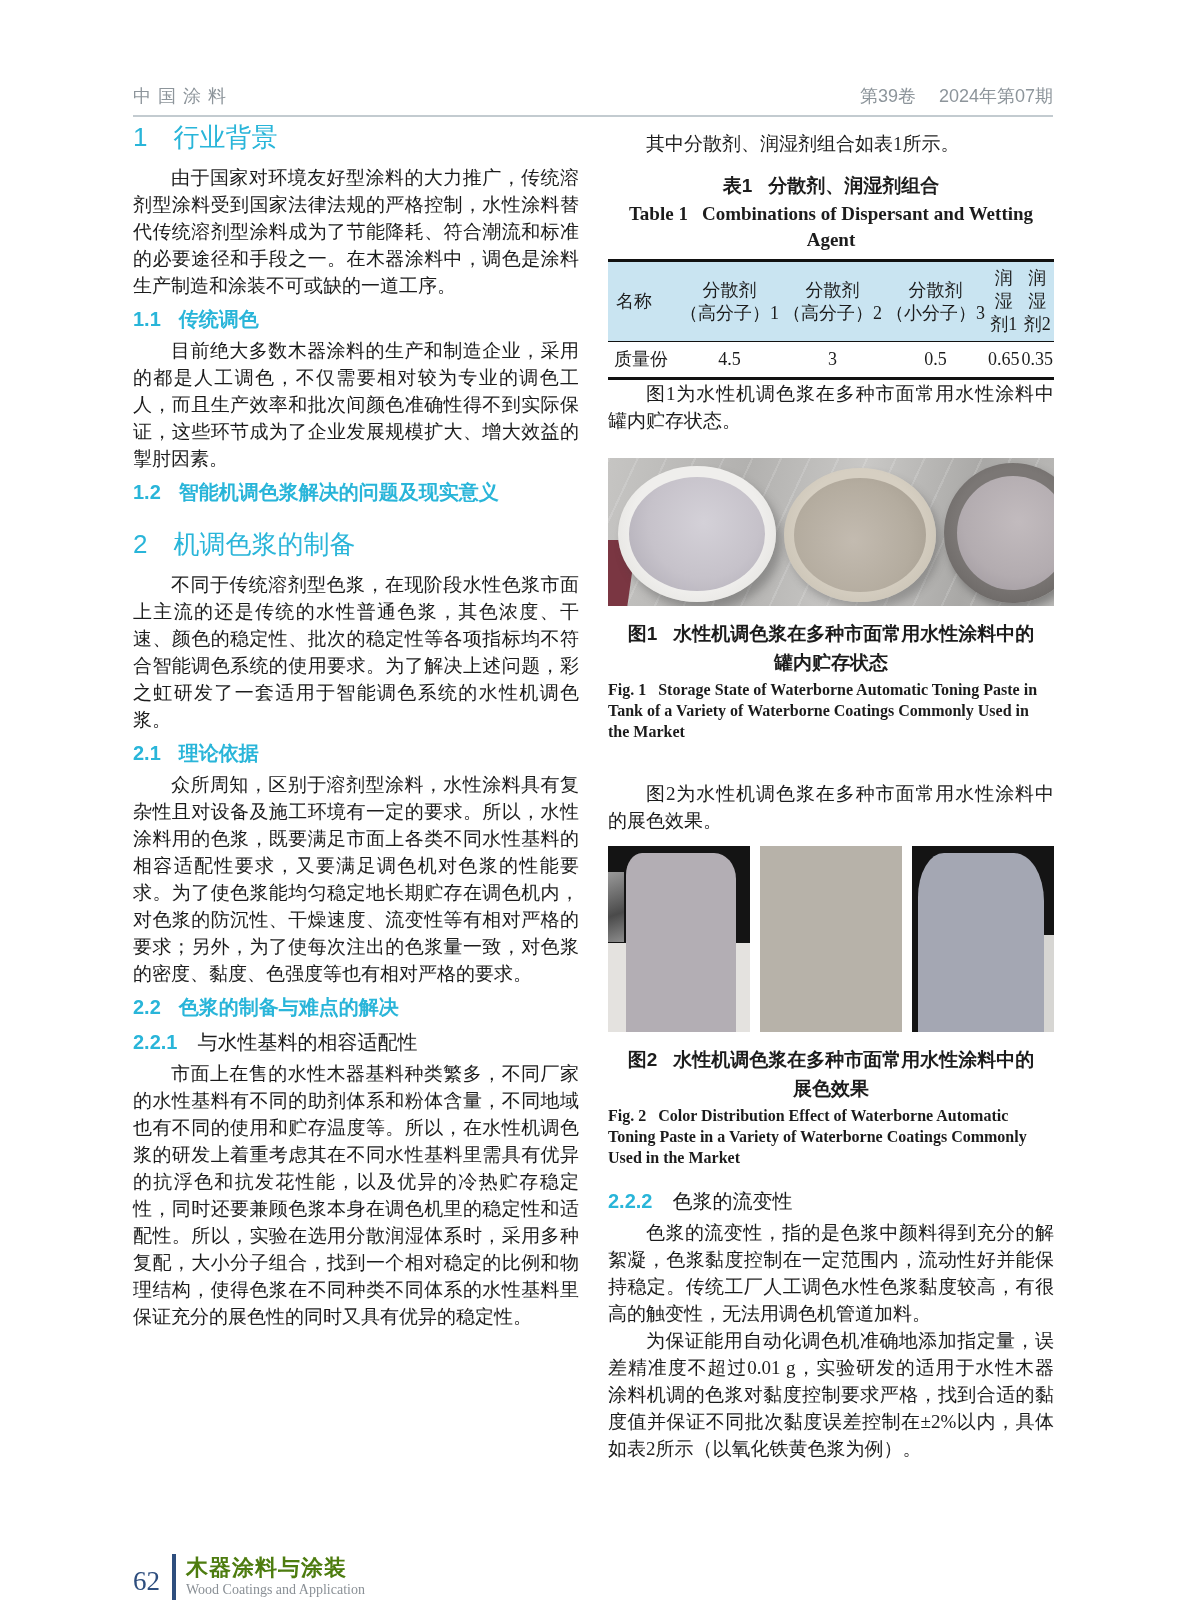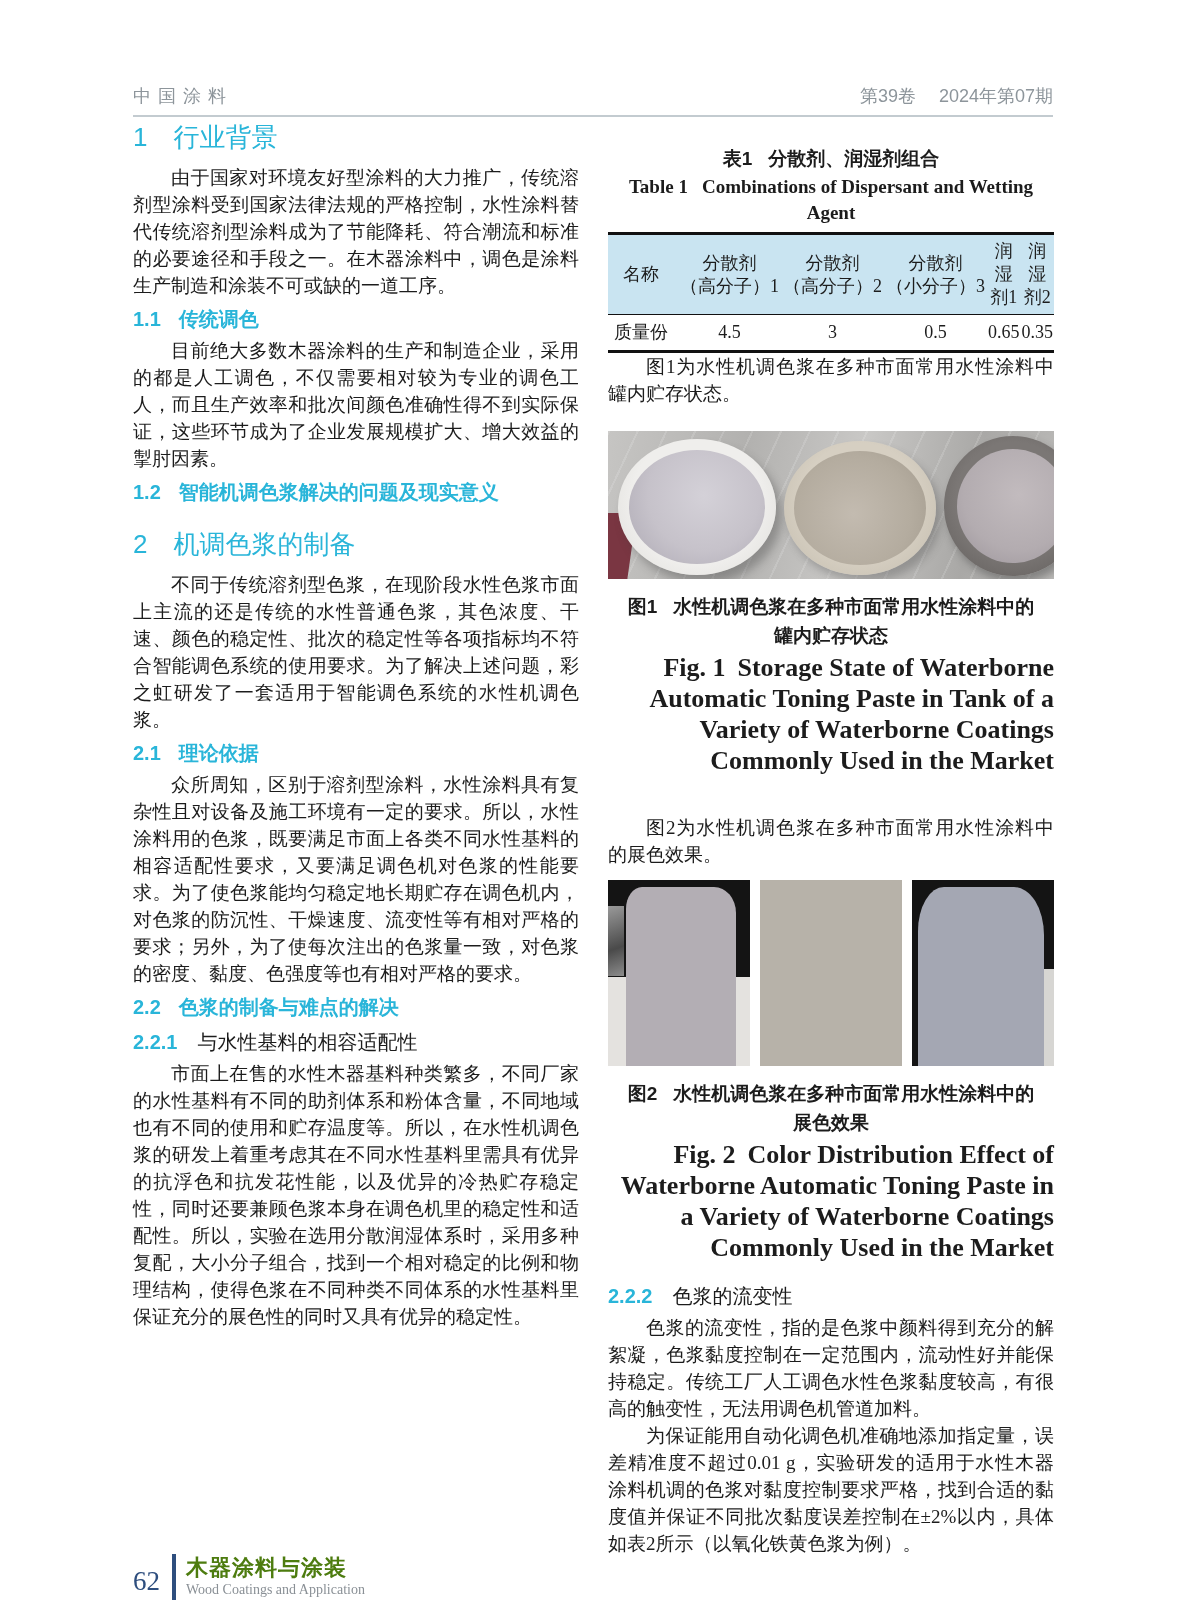--- a/index.html
+++ b/index.html
@@ -64,34 +64,34 @@
   .tbl-title-en .lbl{margin-right:14px;}
   table.data{
     width:100%;border-collapse:collapse;
     border-top:3px solid #111;border-bottom:3px solid #111;
     font-size:18px;line-height:23px;
   }
   table.data thead th{
     background:var(--tbl-head);font-weight:normal;padding:5px 1px;
     text-align:center;vertical-align:middle;
   }
-  table.data thead th:first-child{text-align:left;padding-left:15px;}
+  table.data thead th:first-child{text-align:left;padding-left:8px;}
   table.data tbody td{
     border-top:1.5px solid #111;padding:6px 1px;text-align:center;
   }
   table.data tbody td:first-child{text-align:left;padding-left:6px;}
   .th2{display:block;}
   
   .cap-zh{
     text-align:center;font-family:"Liberation Sans","DejaVu Sans",sans-serif;
     font-weight:bold;font-size:19px;line-height:29px;margin-top:13px;
   }
   .cap-zh .lbl{margin-right:16px;}
   .cap-en{
-    text-align:right;font-weight:bold;font-size:26px;line-height:31px;
+    text-align:left;font-weight:bold;font-size:16px;line-height:21px;
     margin-top:2px;
   }
   .cap-en .lbl{margin-right:12px;}
   
   .photo1{
     position:relative;width:446px;height:148px;margin-top:24px;overflow:hidden;
     background:linear-gradient(100deg,#c6c5c3 0%,#b2b1af 30%,#c9c8c6 55%,#a9a8a6 80%,#bcbbb9 100%);
   }
   .photo1 .streaks{
     position:absolute;inset:0;
@@ -192,20 +192,21 @@
     <div class="h2">
       <span class="num">2.2</span><span>色浆的制备与难点的解决</span>
     </div>
     <div class="h3">
       <span class="num">2.2.1</span><span>与水性基料的相容适配性</span>
     </div>
     <p class="body">市面上在售的水性木器基料种类繁多，不同厂家的水性基料有不同的助剂体系和粉体含量，不同地域也有不同的使用和贮存温度等。所以，在水性机调色浆的研发上着重考虑其在不同水性基料里需具有优异的抗浮色和抗发花性能，以及优异的冷热贮存稳定性，同时还要兼顾色浆本身在调色机里的稳定性和适配性。所以，实验在选用分散润湿体系时，采用多种复配，大小分子组合，找到一个相对稳定的比例和物理结构，使得色浆在不同种类不同体系的水性基料里保证充分的展色性的同时又具有优异的稳定性。</p>
   </div>
 
   <div class="col col-right">
+    <p class="body">其中分散剂、润湿剂组合如表1所示。</p>
 
     <div class="tbl-title-zh">
       <span class="lbl">表1</span><span>分散剂、润湿剂组合</span>
     </div>
     <div class="tbl-title-en">
       <span class="lbl">Table 1</span><span>Combinations of Dispersant and Wetting Agent</span>
     </div>
 
     <table class="data">
       <thead>

